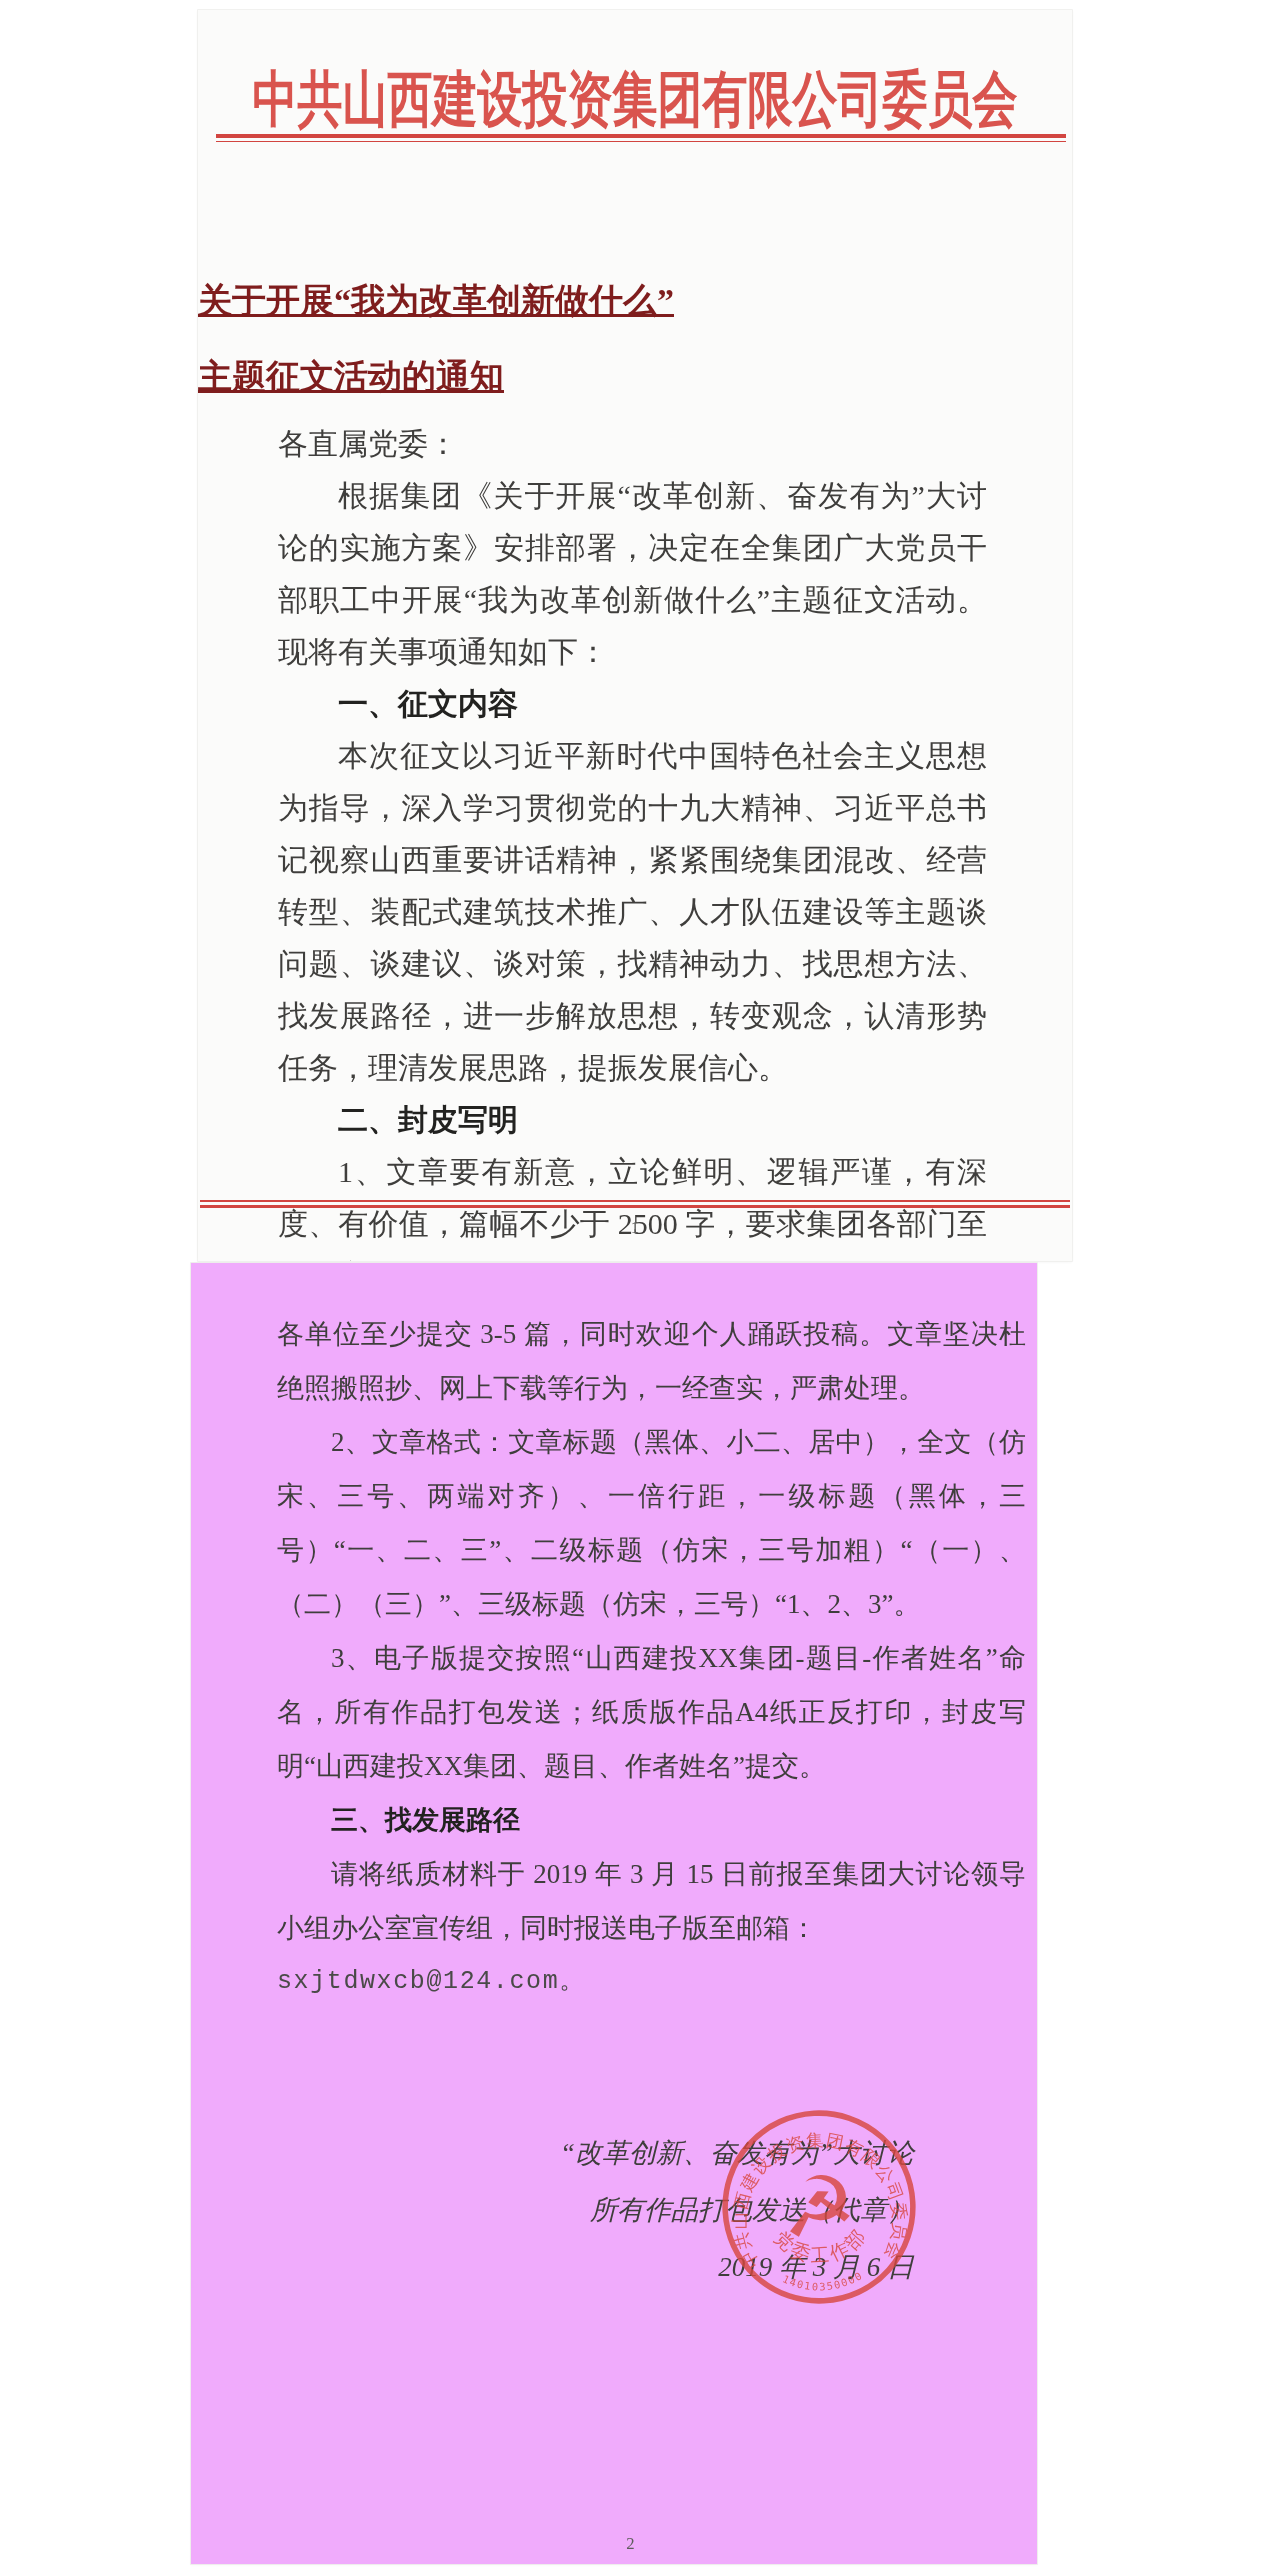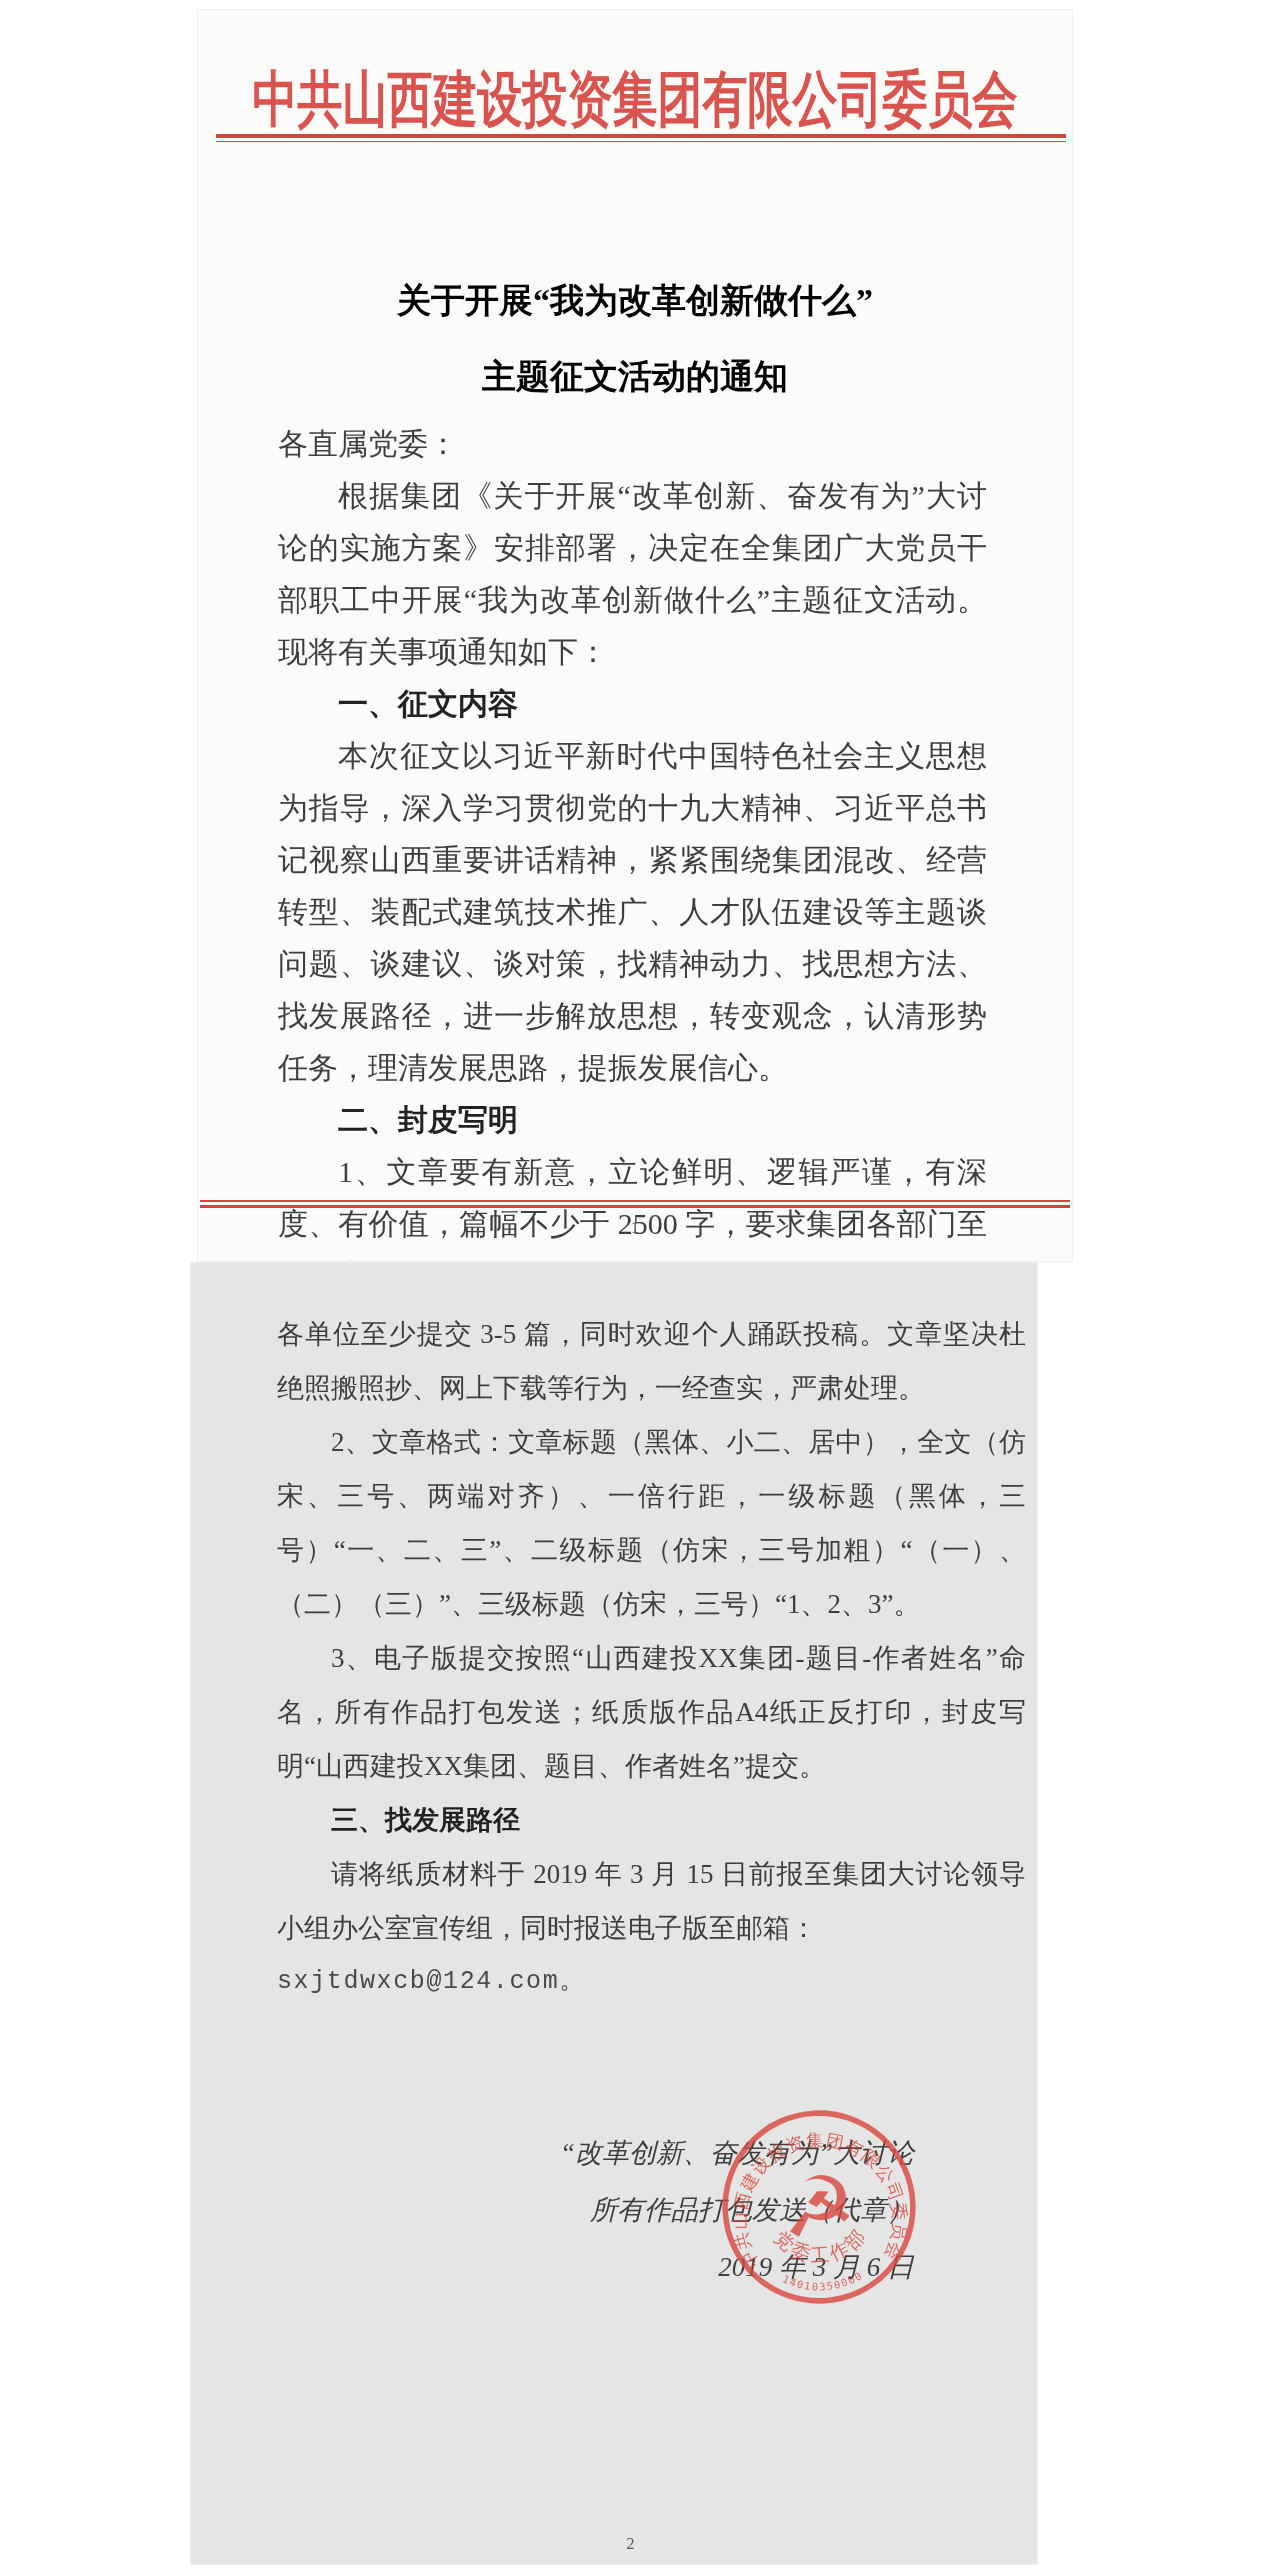--- a/index.html
+++ b/index.html
@@ -9,39 +9,39 @@
     font-family:"Liberation Serif","DejaVu Serif",serif;
   }
   .page{position:absolute;overflow:hidden;}
   .page1{
     left:198px;top:9.6px;width:874px;height:1251px;
     background:#fbfbfa;
     box-shadow:0 0 0 0.8px #eeeeec, 0 0.8px 3.2px rgba(0,0,0,0.05);
   }
   .page2{
     left:191px;top:1263px;width:846px;height:1301px;
-    background:#e5e5e5;
+    background:#f0abfc;
     box-shadow:0 0 0 0.8px #ebebe9, 0 0.8px 3.2px rgba(0,0,0,0.04);
   }
   
   .org-title{
     position:absolute;top:49px;left:0;right:0;
     text-align:center;
     font-size:45px;font-weight:bold;
     color:#d9544e;
     transform:scaleY(1.35);transform-origin:center top;
     letter-spacing:0px;white-space:nowrap;
   }
   .red-rule{position:absolute;left:17.5px;width:850px;top:124px;}
   .red-rule .thick{height:4px;background:#d24540;}
   .red-rule .thin{height:1.6px;background:#d24540;margin-top:3.2px;}
   .doc-title{
     position:absolute;top:253px;left:0;right:0;
-    text-align:center;color:#000000;
-    font-size:34px;font-weight:bold;line-height:76px;
+    text-align:left;color:#7f1d1d;
+    font-size:34px;font-weight:bold;line-height:76px;text-decoration:underline;
   }
   .body-text{
     position:absolute;
     color:#3f3e3c;
     text-align:justify;
   }
   .body-text p{margin:0;}
   .p1-body{left:80px;width:709px;top:408px;font-size:30px;line-height:52px;}
   .p2-body{left:86px;width:749px;top:44px;font-size:27px;line-height:54px;}
   .indent{text-indent:2em;}

